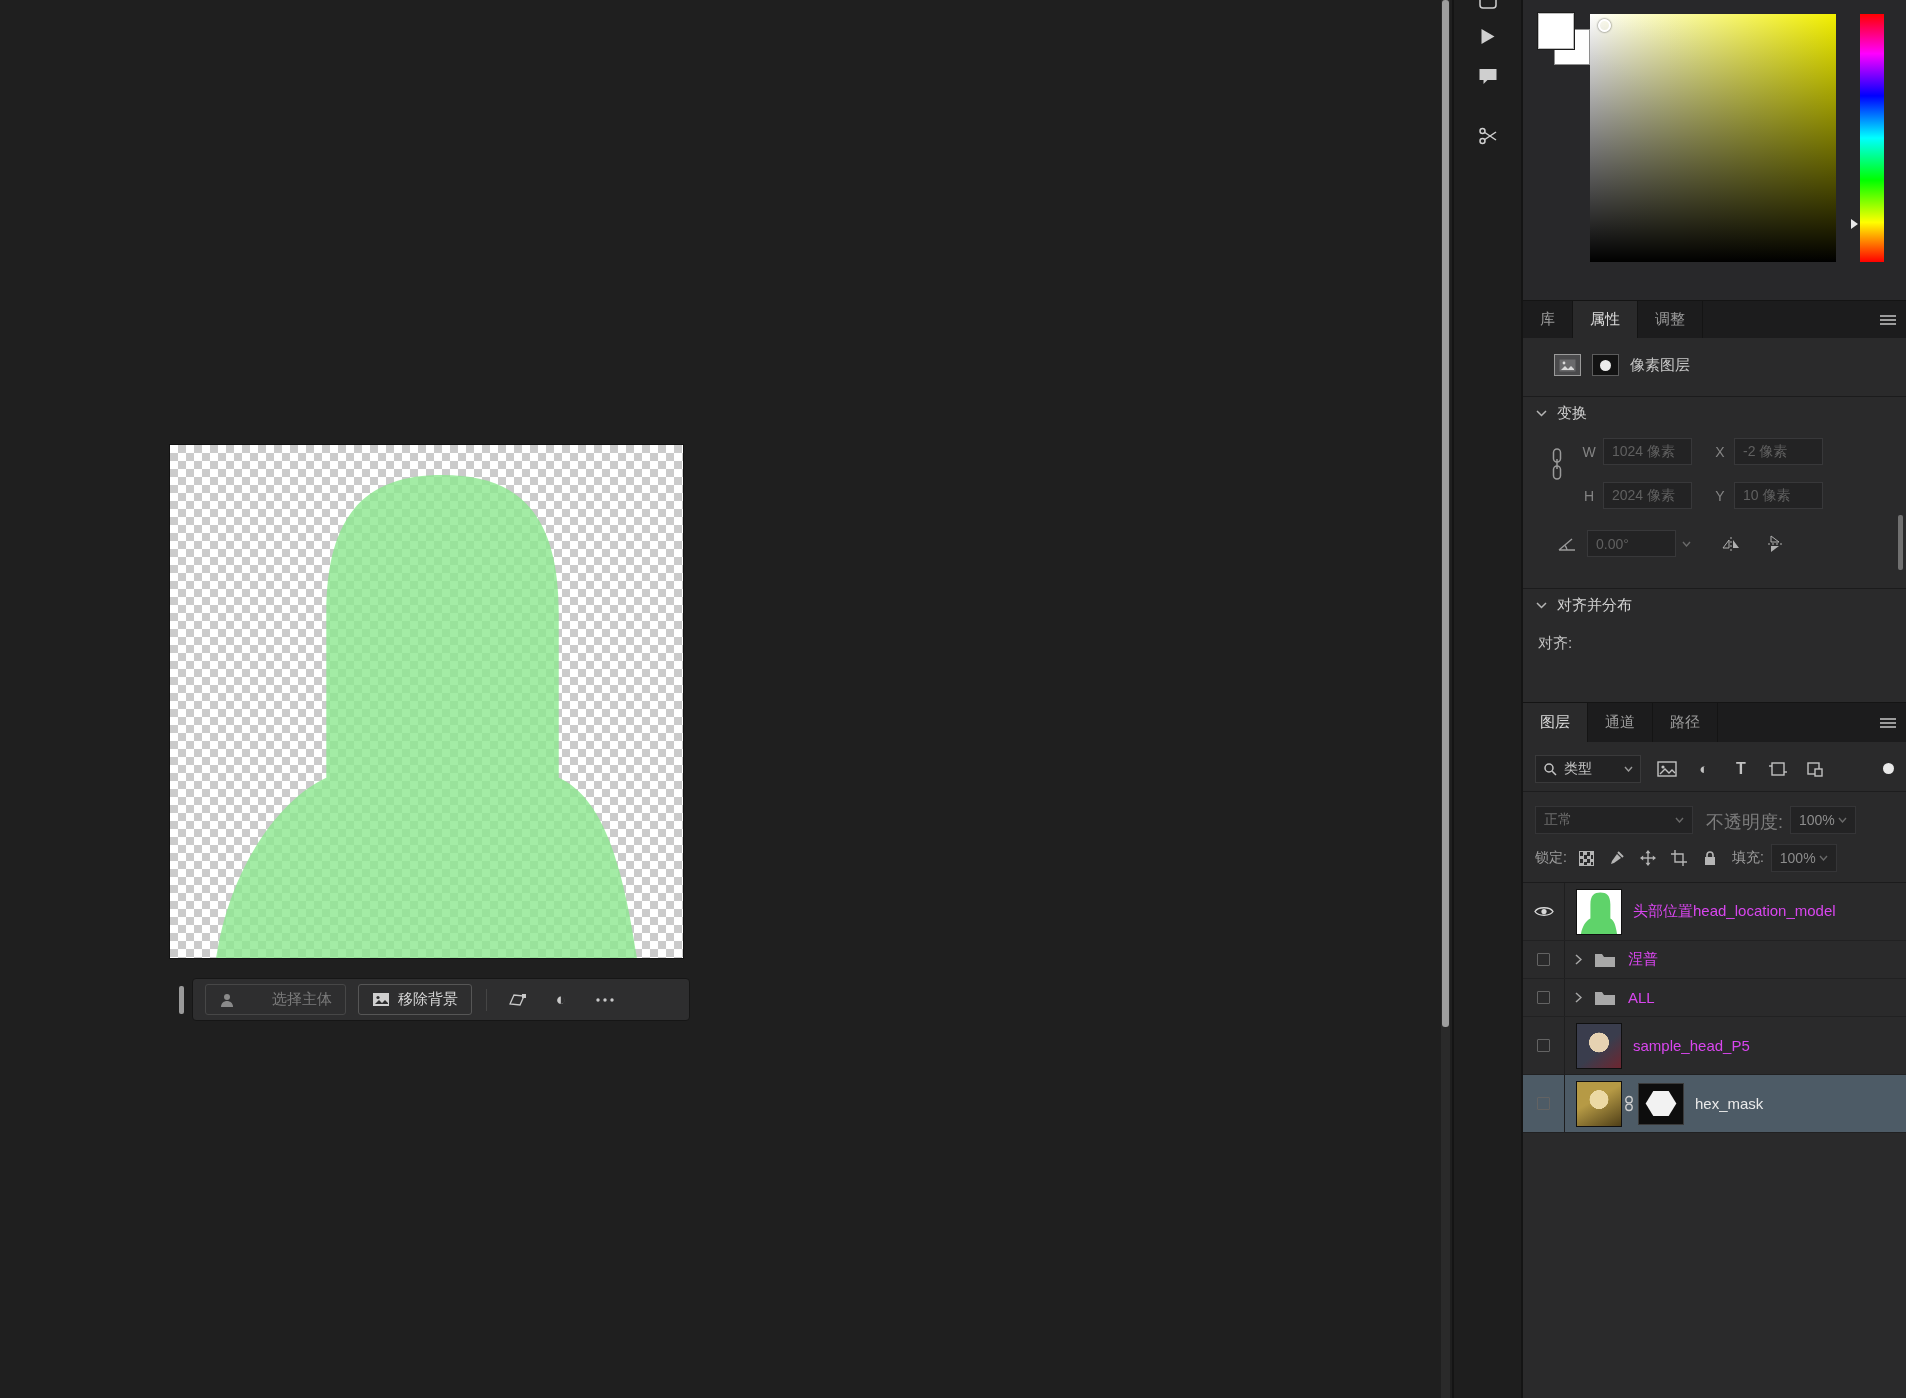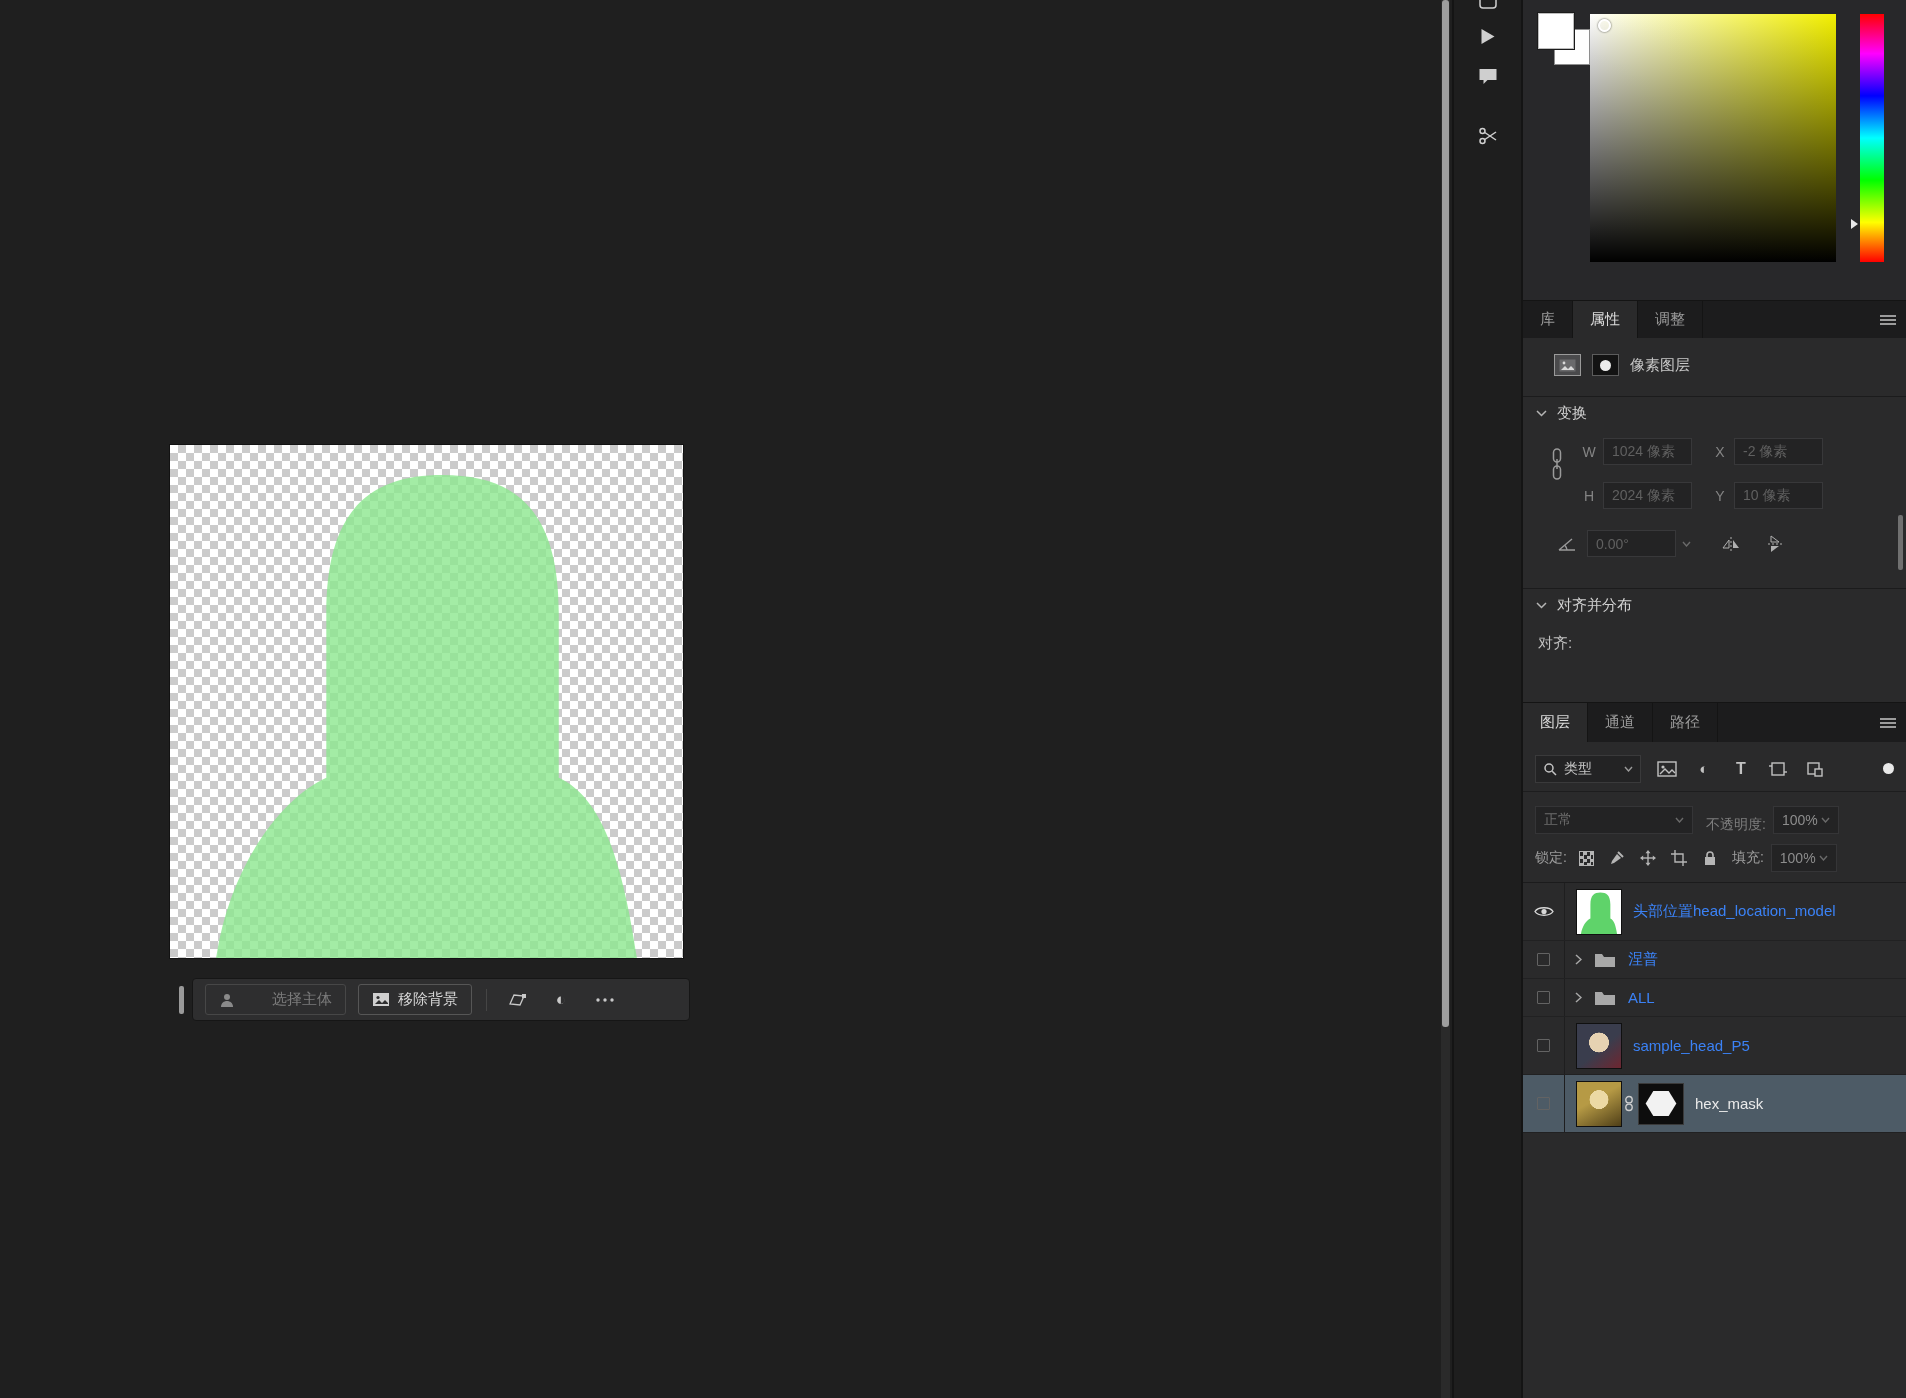--- a/index.html
+++ b/index.html
@@ -94,32 +94,32 @@
   .kind-select .cd{margin-left:auto;}
   .filter-icons{display:flex;align-items:center;gap:15px;margin-left:15px;}
   .f-icon{display:flex;align-items:center;justify-content:center;width:22px;height:20px;color:#c2c2c2;cursor:pointer;font-size:15px;}
   .f-icon.t{font-weight:bold;font-size:16px;}
   .filter-toggle{margin-left:auto;width:11px;height:11px;border-radius:50%;background:#e9e9e9;cursor:pointer;}
 
   .blend-row{position:absolute;left:0;top:794px;width:355px;height:40px;display:flex;align-items:flex-end;padding:0 12px;}
   .sel{height:28px;background:#232324;border:1px solid #353537;display:flex;align-items:center;padding:0 8px;font-size:14px;cursor:pointer;}
   .blend-select{width:158px;color:#6d6d6d;}
   .sel .cd{margin-left:auto;}
-  .dim-label{color:#7d7d7d;font-size:14px;margin-left:13px;margin-right:7px;}
+  .dim-label{color:#7d7d7d;font-size:18px;margin-left:13px;margin-right:7px;}
   .pct-select{width:66px;color:#8d8d8d;}
 
   .lock-row{position:absolute;left:0;top:836px;width:383px;height:44px;display:flex;align-items:center;padding:0 12px;color:#9d9d9d;font-size:14px;}
   .lock-icons{display:flex;align-items:center;gap:12px;margin-left:10px;}
   .l-icon{display:flex;align-items:center;justify-content:center;width:19px;height:18px;cursor:pointer;}
   .checker-ic{width:15px;height:15px;border:1px solid #b5b5b5;
     background:repeating-conic-gradient(#b5b5b5 0% 25%,transparent 0% 50%);background-size:7px 7px;}
   .fill-label{margin-left:12px;margin-right:7px;color:#9d9d9d;font-size:14px;}
 
   .layers-list{position:absolute;left:0;top:882px;width:383px;bottom:0;border-top:1px solid #1b1b1c;}
-  .layer-row{display:flex;align-items:center;height:58px;border-bottom:1px solid #212122;color:#3b82f6;cursor:pointer;}
+  .layer-row{display:flex;align-items:center;height:58px;border-bottom:1px solid #212122;color:#d946ef;cursor:pointer;}
   .layer-row.group{height:38px;}
   .layer-row.selected{background:#4d5b66;color:#eaeaea;}
   .eye-well{width:42px;align-self:stretch;display:flex;align-items:center;justify-content:center;border-right:1px solid #1e1e1f;flex:none;}
   .empty-well{width:13px;height:13px;border:1px solid #636363;border-radius:1px;}
   .layer-thumb{width:44px;height:44px;margin-left:12px;flex:none;position:relative;overflow:hidden;background:#fff;box-shadow:0 0 0 1px #101010;}
   .thumb-green{background:#ffffff;}
   .thumb-char{background:radial-gradient(circle at 50% 42%,#e6d2b2 0 29%,rgba(0,0,0,0) 30%),linear-gradient(140deg,#3a3d4d 55%,#6e2630 100%);}
   .thumb-char2{background:radial-gradient(circle at 50% 42%,#e6d2b2 0 29%,rgba(0,0,0,0) 30%),linear-gradient(140deg,#34374a 50%,#535b6e 100%);}
   .thumb-gold{background:radial-gradient(circle at 50% 40%,#ecd9a4 0 27%,rgba(0,0,0,0) 28%),linear-gradient(150deg,#b69a45 40%,#4f3f18 100%);}
   .mask-thumb{width:44px;height:40px;margin-left:5px;background:#0d0d0d;flex:none;display:flex;align-items:center;justify-content:center;box-shadow:0 0 0 1px #3a3a3a;}

